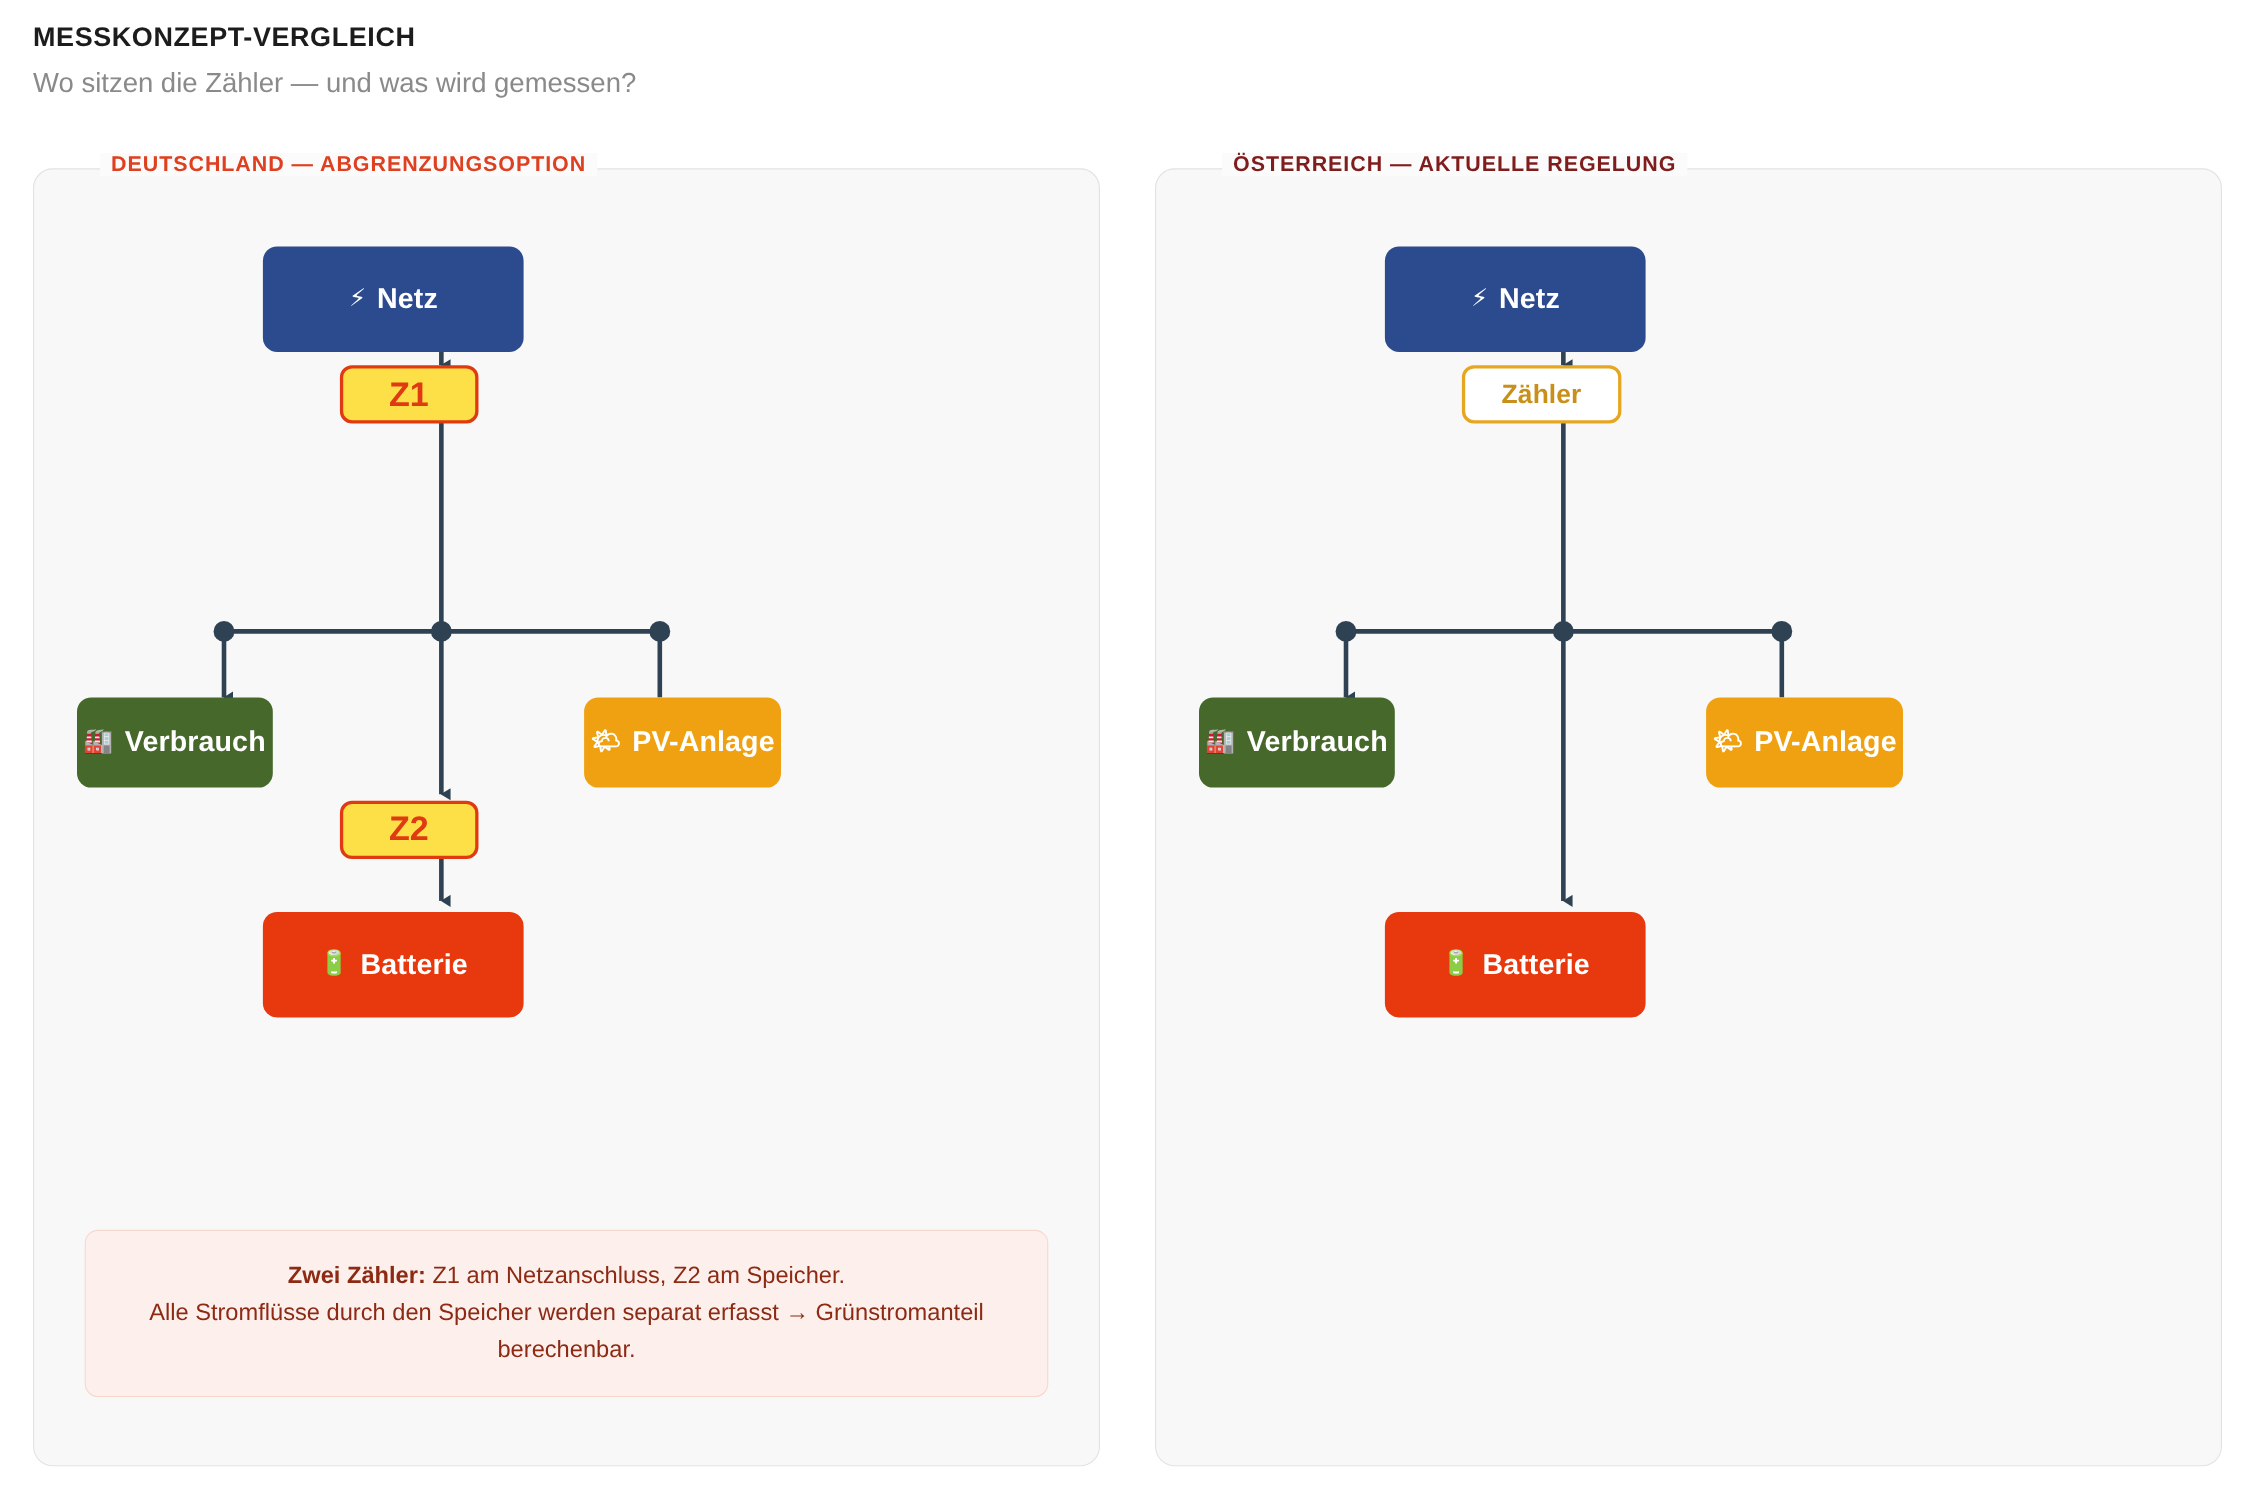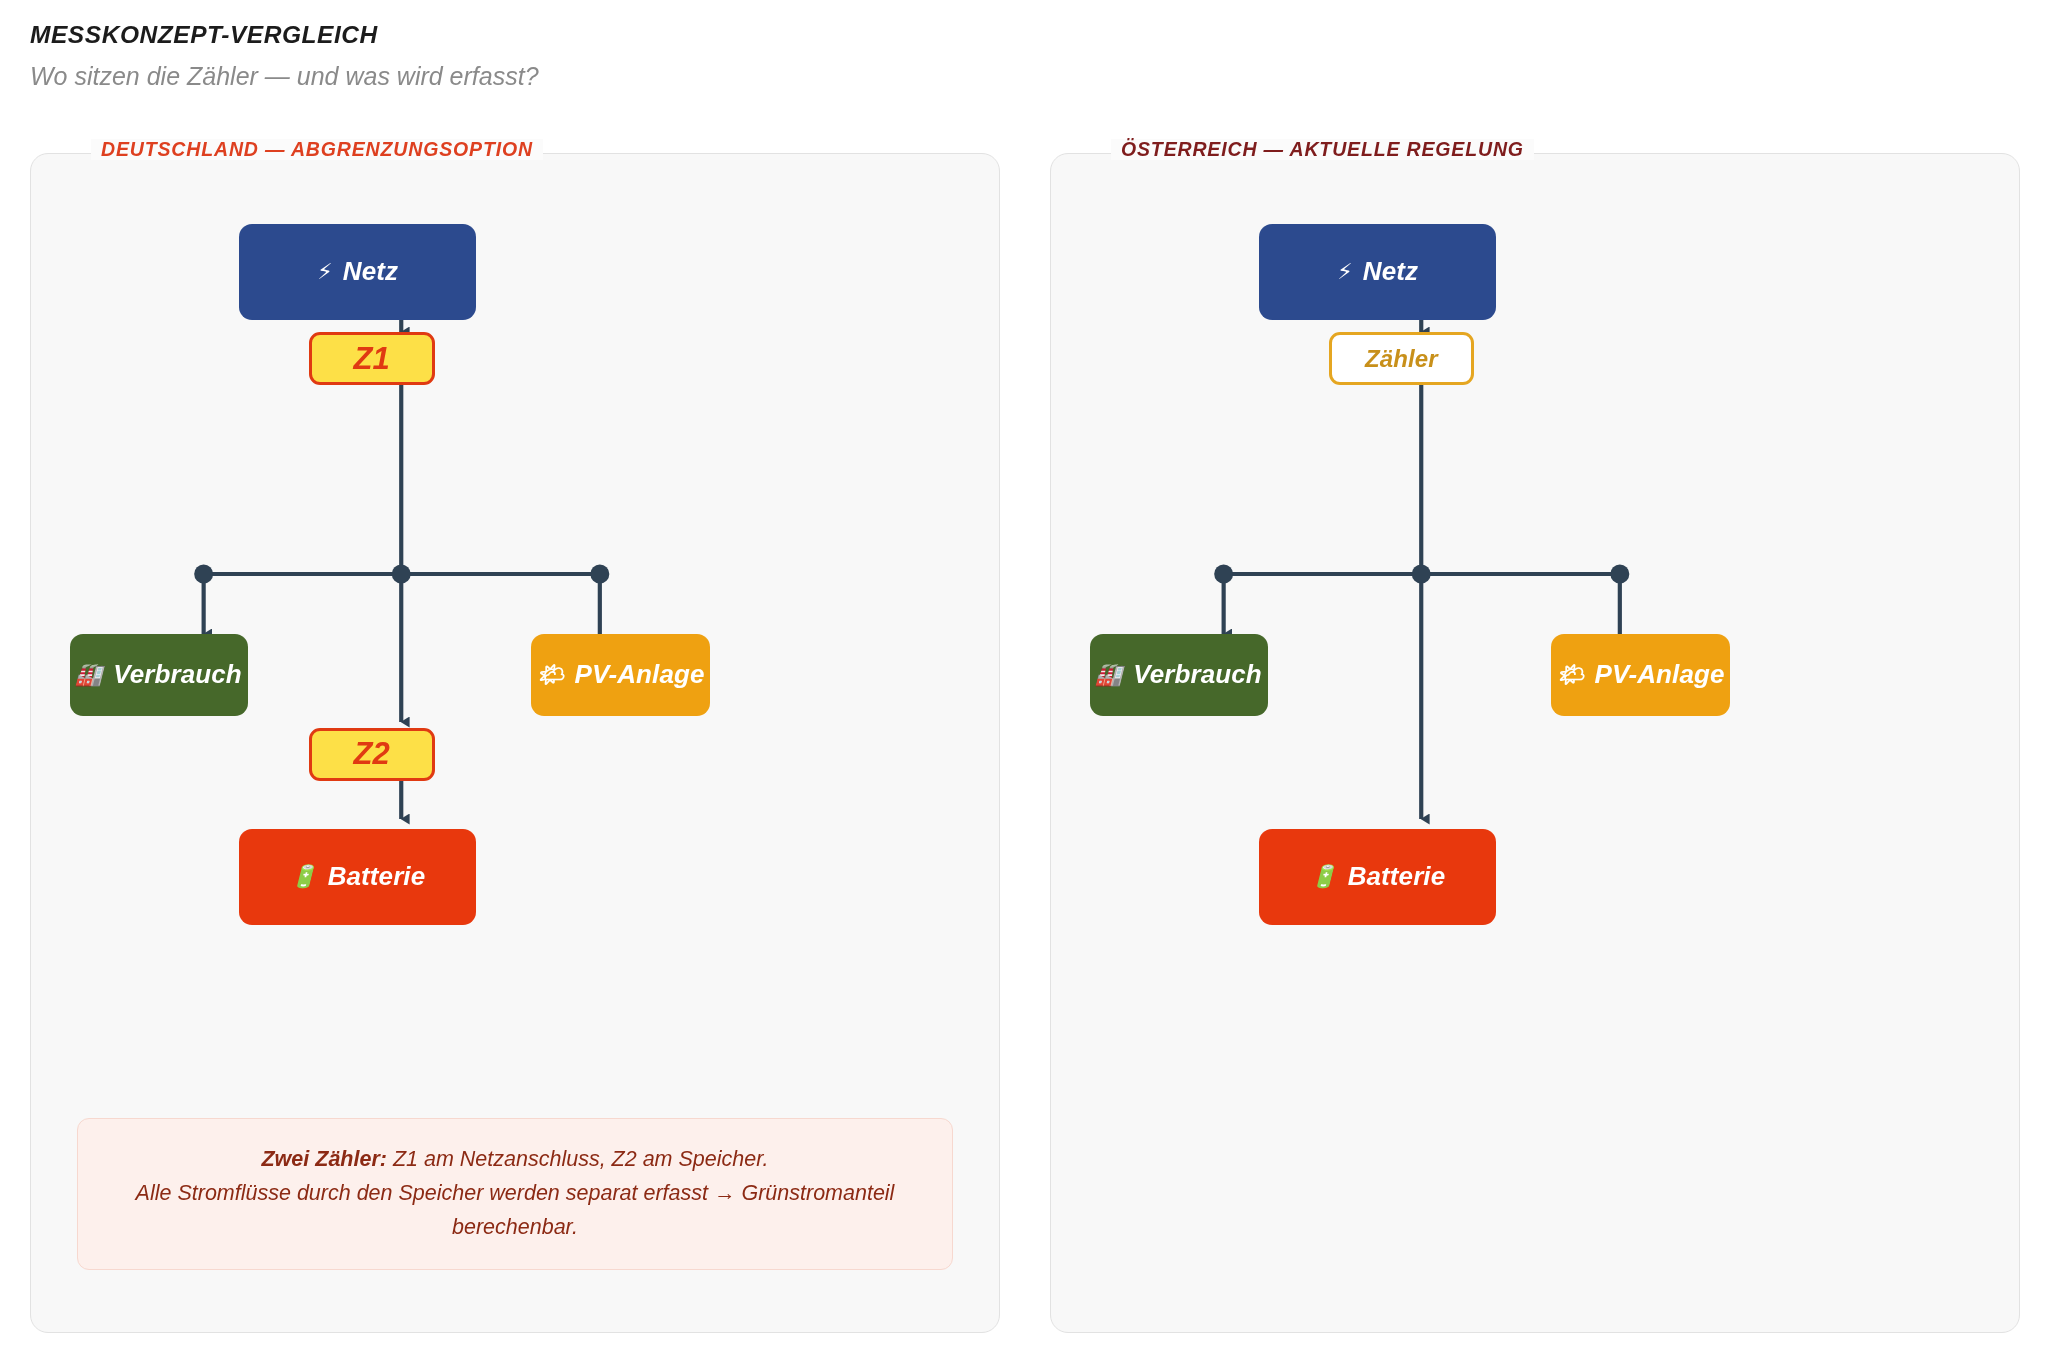--- a/index.html
+++ b/index.html
@@ -14,21 +14,20 @@
     -webkit-font-smoothing: antialiased;
     overflow: hidden;
   }
 
   .page {
     position: relative;
     width: 1884px;
     height: 1356px;
     box-sizing: border-box;
     padding: 0;
-    font-style: italic;
   }
 
   
   .header {
     position: absolute;
     left: 30px;
     top: 22px;
     width: 1400px;
   }
   .page-title {
@@ -174,21 +173,21 @@
     color: #6e5413;
   }
 </style>
 </head>
 <body>
 
 <div class="page">
 
   <div class="header">
     <h1 class="page-title">MESSKONZEPT-VERGLEICH</h1>
-    <p class="page-subtitle">Wo sitzen die Zähler — und was wird erfasst?</p>
+    <p class="page-subtitle">Wo sitzen die Zähler — und was wird gemessen?</p>
   </div>
 
   <div class="panels">
 
     <div class="panel">
       <div class="panel-legend legend-de">DEUTSCHLAND — ABGRENZUNGSOPTION</div>
 
       <div class="diagram">
         <svg viewBox="0 0 970 1010" preserveAspectRatio="none">
           <defs>

